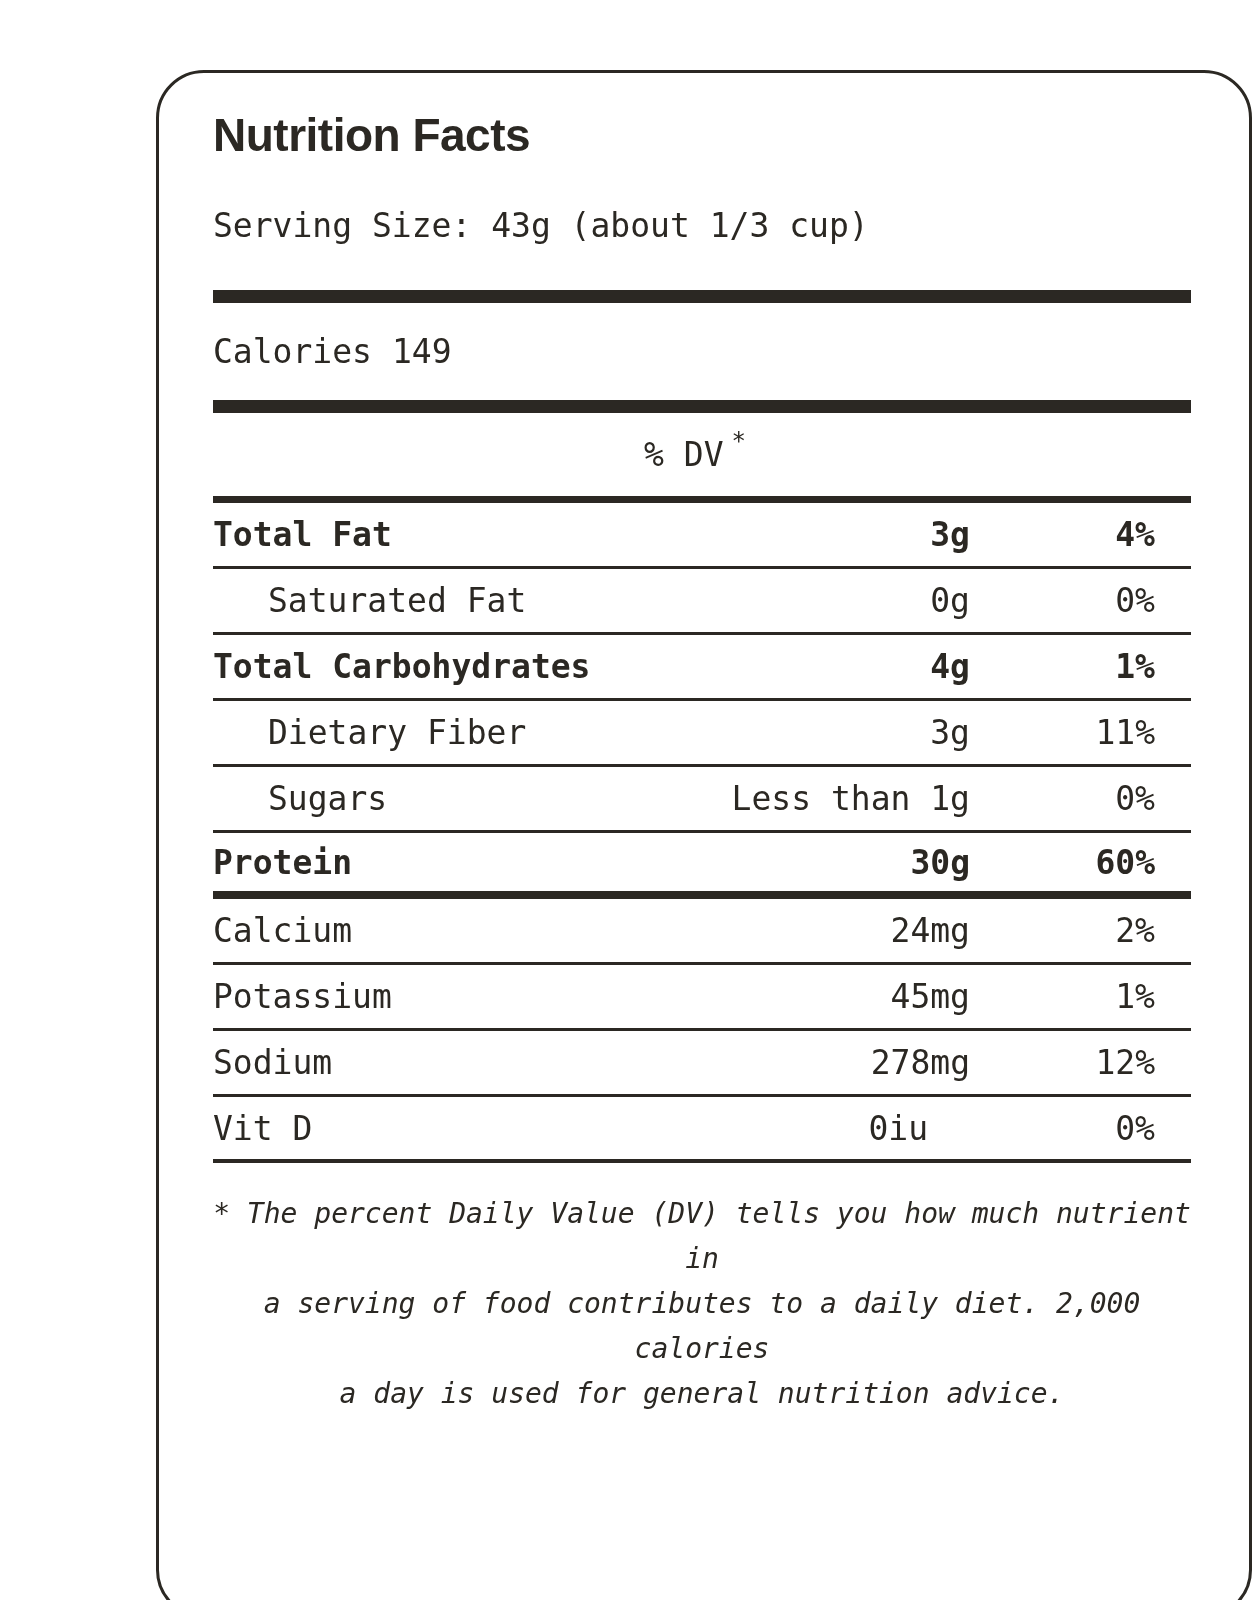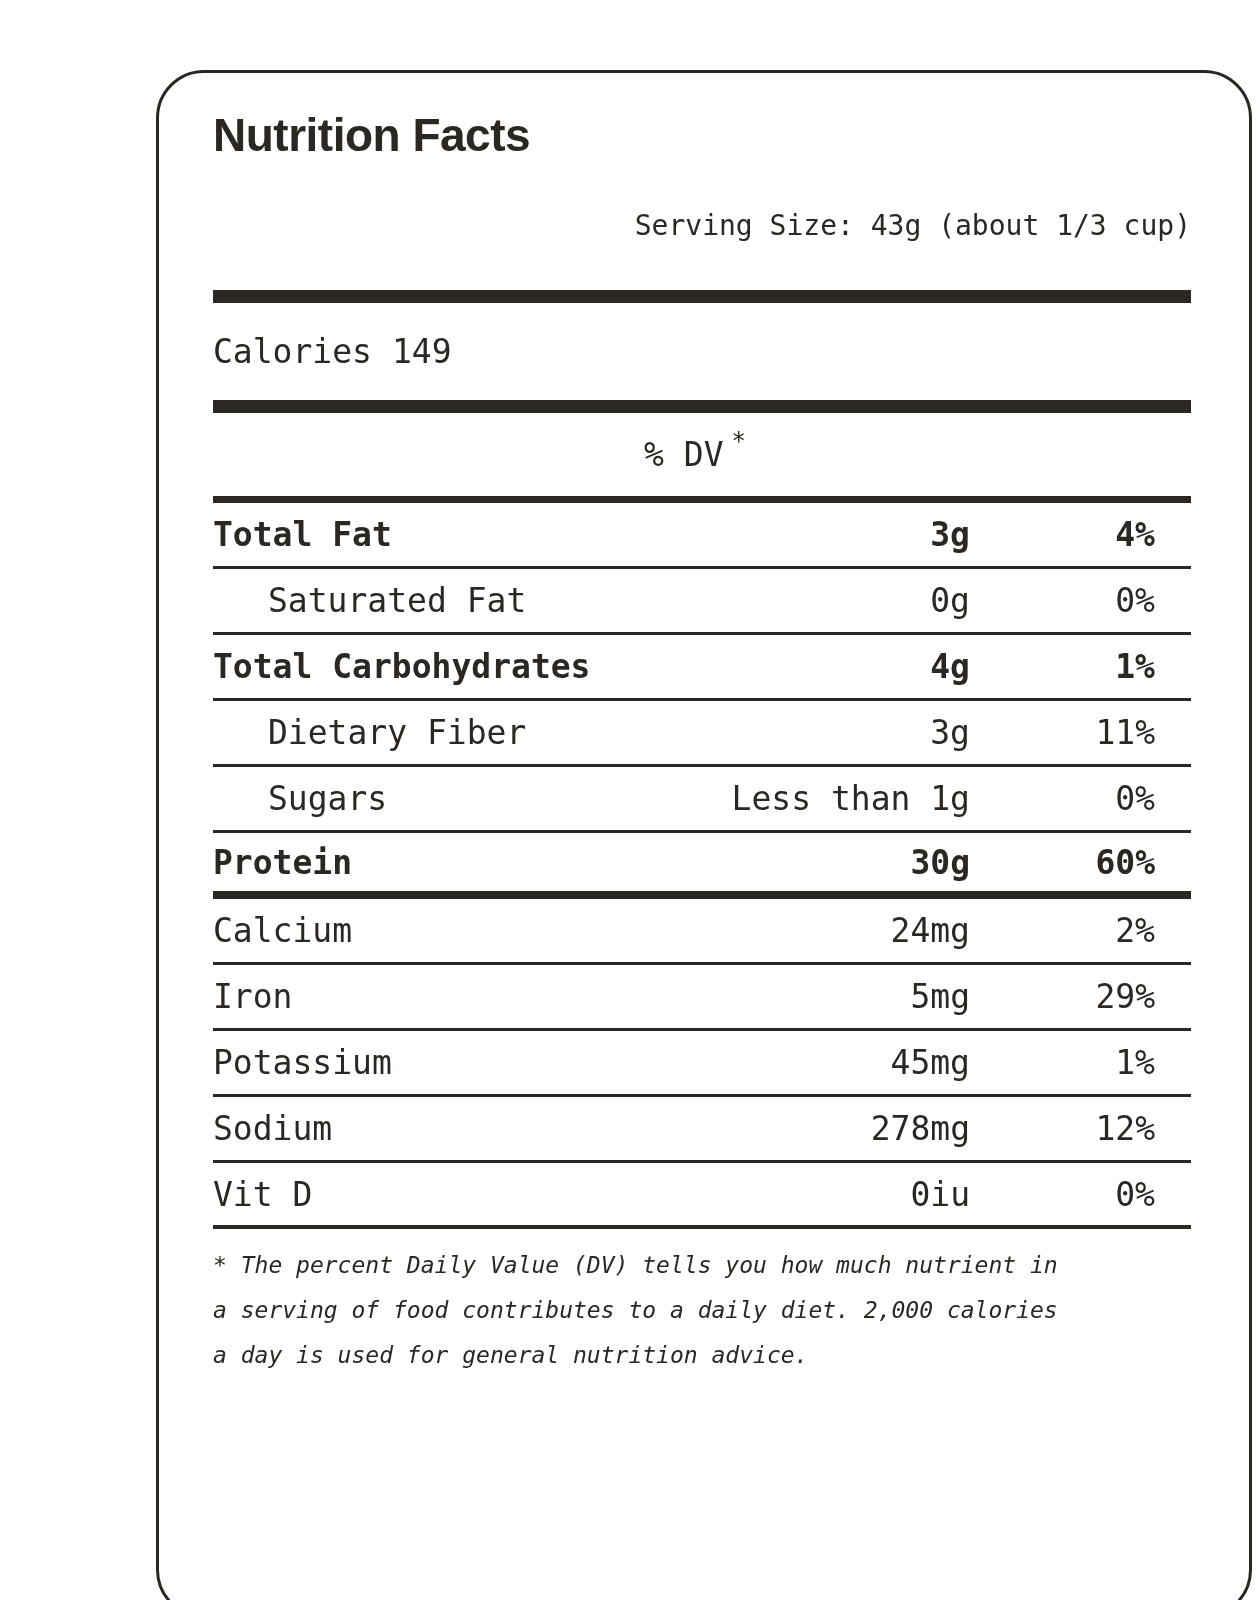--- a/index.html
+++ b/index.html
@@ -23,21 +23,21 @@
   }
   .title{
     margin-top:36px;
     font-family:"Liberation Sans",sans-serif;
     font-weight:700;
     font-size:46px;line-height:52px;
     letter-spacing:-0.5px;
   }
   .serving-block{
     margin-top:34px;
-    font-size:28px;line-height:62px;text-align:right;
+    font-size:33px;line-height:62px;
   }
   .bar-thick{height:13px;background:var(--text);}
   .bar1{margin-top:33px;}
   .calories-row{
     height:97px;display:flex;align-items:center;
     font-size:33px;column-gap:20px;
   }
   .dv-header{
     height:83px;display:flex;align-items:center;justify-content:center;
     padding-right:14px;font-size:33px;
@@ -51,25 +51,26 @@
     font-size:33px;
     border-bottom:3px solid var(--text);
     justify-content:space-between;
   }
   .row .name{flex:1;white-space:nowrap;}
   .row.indent .name{padding-left:55px;}
   .row.bold{font-weight:700;}
   .row .amount{text-align:right;white-space:nowrap;}
   .row .dv{width:221px;padding-right:36px;text-align:right;white-space:nowrap;}
   .row.heavy-after{border-bottom-width:8px;}
-  .row:last-child{border-bottom-width:4px;}
+  .row:last-child{border-bottom-width:4px;gap:42px;}
   .footnote{
-    margin-top:14px;
-    font-size:23px;line-height:45px;
+    margin-top:28px;
+    font-size:28px;line-height:45px;
     font-style:italic;
+    text-align:center;
   }
 </style>
 </head>
 <body>
 
 <div class="card">
 
   <h1 class="title">Nutrition Facts</h1>
 
   <div class="serving-block">
@@ -122,25 +123,20 @@
     <span class="name">Protein</span>
     <span class="amount">30g</span>
     <span class="dv">60%</span>
   </div>
       <div class="row">
     <span class="name">Calcium</span>
     <span class="amount">24mg</span>
     <span class="dv">2%</span>
   </div>
       <div class="row">
-    <span class="name">Iron</span>
-    <span class="amount">5mg</span>
-    <span class="dv">29%</span>
-  </div>
-      <div class="row">
     <span class="name">Potassium</span>
     <span class="amount">45mg</span>
     <span class="dv">1%</span>
   </div>
       <div class="row">
     <span class="name">Sodium</span>
     <span class="amount">278mg</span>
     <span class="dv">12%</span>
   </div>
       <div class="row">

